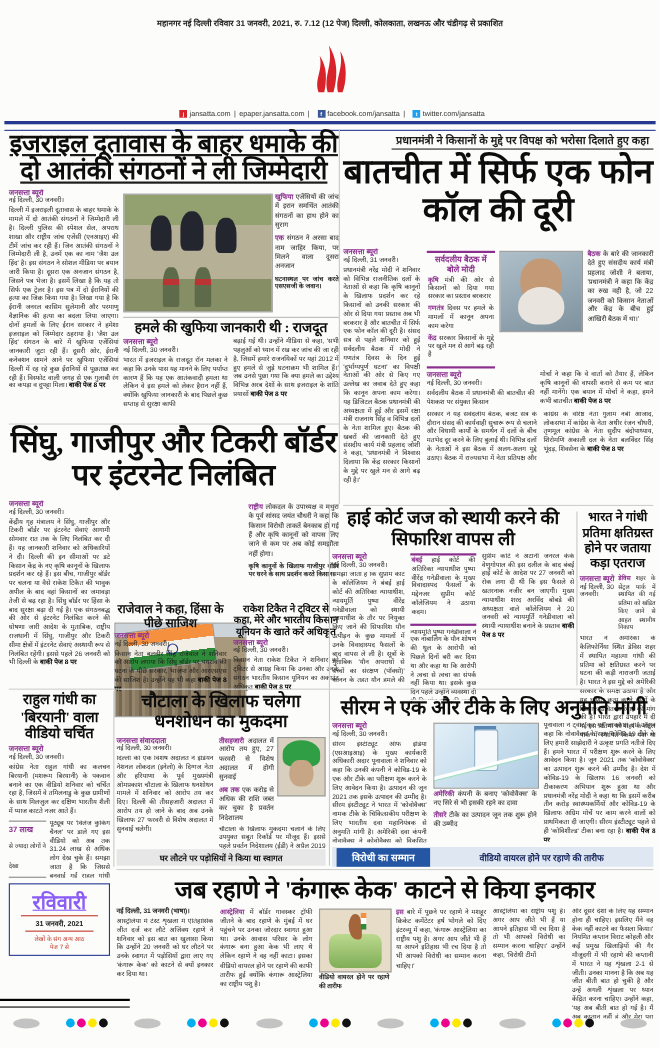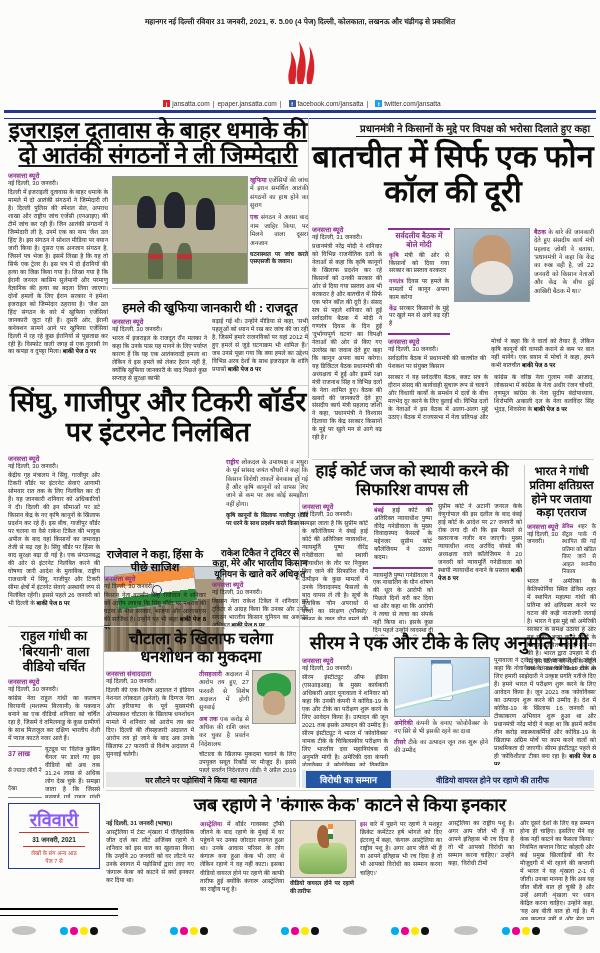--- a/index.html
+++ b/index.html
@@ -49,21 +49,21 @@
   .dot{width:8px;height:8px;border-radius:50%;display:inline-block;margin:0 1px;}
   .ell{width:24px;height:9px;border-radius:50%;background:#c3c3c3;display:inline-block;}
   .ico{display:inline-flex;width:7px;height:7px;align-items:center;justify-content:center;
        font-size:5px;color:#fff;font-weight:bold;margin:0 2px 0 4px;}
 </style>
 </head>
 <body>
 
 <div class="page">
 
-  <div class="abs" style="top:16px;left:0;right:0;text-align:center;font-size:7.4px;font-weight:bold;color:#222;">महानगर   नई दिल्ली   रविवार 31 जनवरी, 2021,  रु. 5.00  (4 पेज)   दिल्ली, कोलकाता, लखनऊ और चंडीगढ़ से प्रकाशित</div>
+  <div class="abs" style="top:16px;left:0;right:0;text-align:center;font-size:7.4px;font-weight:bold;color:#222;">महानगर   नई दिल्ली   रविवार 31 जनवरी, 2021,  रु. 7.12  (12 पेज)   दिल्ली, कोलकाता, लखनऊ और चंडीगढ़ से प्रकाशित</div>
 
   <div class="abs" style="top:26px;left:0;right:0;height:72px;display:flex;align-items:center;justify-content:center;gap:6px;">
     <span>
       <svg width="32" height="52" viewBox="0 0 30 50">
         <path d="M5 48 C1 36 9 30 6 16 C13 26 12 38 10 48 Z" fill="#d8232a"></path>
         <path d="M13 48 C9 33 18 25 14 7 C23 21 21 38 18 48 Z" fill="#d8232a"></path>
         <path d="M22 48 C19 36 27 28 24 12 C31 24 29 40 26 48 Z" fill="#d8232a"></path>
       </svg>
     </span>
   </div>
@@ -99,21 +99,21 @@
     <span class="bol" style="left:26%;"></span>
       <span class="bol" style="left:48%;"></span>
   </div>
   <div class="abs" style="left:250px;top:176px;width:58px;">
     <div class="co" style="margin-bottom:4px;"><span class="lead">खुफिया</span>
       <span>एजेंसियों की जांच में इरान समर्थित आतंकी संगठनों का हाथ होने का सुराग</span></div>
     <div class="co" style="margin-bottom:4px;"><span class="lead">एक</span>
       <span>संगठन ने अरसा बाद नाम जाहिर किया, पर मिलने वाला दूसरा अनजान</span></div>
     <div class="cap">घटनास्थल पर जांच करते एसएसजी के जवान।</div>
   </div>
-  <div class="abs" style="left:112px;top:288px;width:196px;border-top:1px solid #bbb;padding-top:12px;">
+  <div class="abs" style="left:112px;top:288px;width:196px;border-top:1px solid #bbb;padding-top:2px;">
     <div class="subhl" style="font-size:12.5px;">हमले की खुफिया जानकारी थी : राजदूत</div>
     <div style="display:flex;gap:5px;margin-top:3px;">
       <div style="width:95px;">
         <span class="org">जनसत्ता ब्यूरो</span>
         <span class="pl">नई दिल्ली, 30 जनवरी।</span>
         <div class="bl">भारत में इजराइल के राजदूत रॉन मलका ने कहा कि उनके पास यह मानने के लिए पर्याप्त कारण हैं कि यह एक आतंकवादी हमला था लेकिन वे इस हमले को लेकर हैरान नहीं हैं, क्योंकि खुफिया जानकारी के बाद पिछले कुछ सप्ताह से सुरक्षा काफी</div>
       </div>
       <div style="width:96px;">
         <div class="bl"><span>बढ़ाई गई थी। उन्होंने मीडिया से कहा, 'सभी पहलुओं को ध्यान में रख कर जांच की जा रही है, जिसमें हमारे राजनयिकों पर यहां 2012 में हुए हमले से जुड़े घटनाक्रम भी शामिल हैं।' जब उनसे पूछा गया कि क्या हमले का उद्देश्य विभिन्न अरब देशों के साथ इजराइल के शांति प्रयासों</span>
           <span class="jump">बाकी पेज 8 पर</span></div>
@@ -307,21 +307,21 @@
 
   <div class="abs" style="left:302px;top:770px;width:292px;height:18px;background:#dfe7f2;display:flex;align-items:center;">
     <span style="background:#2456a4;color:#fff;font-weight:bold;font-size:9px;padding:2px 14px;margin-left:4px;">विरोधी का सम्मान</span>
     <span style="flex:1;text-align:center;font-weight:bold;font-size:8px;color:#13235b;">वीडियो वायरल होने पर रहाणे की तारीफ</span>
   </div>
   <div class="abs strip" style="left:106px;top:772px;width:190px;height:15px;">
       <span>घर लौटने पर पड़ोसियों ने किया था स्वागत</span>
     </div>
 
   <div class="abs" style="left:106px;top:792px;width:488px;">
-    <div class="hl" style="font-size:18px;">जब रहाणे ने 'कंगारू केक' काटने से किया इनकार</div>
+    <div class="hl" style="font-size:22px;">जब रहाणे ने 'कंगारू केक' काटने से किया इनकार</div>
     <div style="display:flex;gap:6px;margin-top:4px;">
       <div style="width:88px;">
         <span class="pl" style="font-weight:bold;">नई दिल्ली, 31 जनवरी (भाषा)।</span>
         <div class="bl" style="height:88px;overflow:hidden;">आस्ट्रेलिया में टेस्ट शृंखला में ऐतिहासिक जीत दर्ज कर लौटे अजिंक्य रहाणे ने शनिवार को इस बात का खुलासा किया कि उन्होंने 20 जनवरी को घर लौटने पर उनके स्वागत में पड़ोसियों द्वारा लाए गए 'कंगारू केक' को काटने से क्यों इनकार कर दिया था।</div>
       </div>
       <div class="co" style="width:84px;font-size:6px;"><span class="lead">आस्ट्रेलिया</span>
         <span>में बॉर्डर गावस्कर ट्रॉफी जीतने के बाद रहाणे के मुंबई में घर पहुंचने पर उनका जोरदार स्वागत हुआ था। उनके आवास परिसर के लोग कंगारू बना हुआ केक भी लाए थे लेकिन रहाणे ने वह नहीं काटा। इसका वीडियो वायरल होने पर रहाणे की काफी तारीफ हुई क्योंकि कंगारू आस्ट्रेलिया का राष्ट्रीय पशु है।</span></div>
       <div style="width:64px;flex:none;">
         <div class="ph p-cake" style="width:64px;height:56px;">
           <span class="bod"></span>

